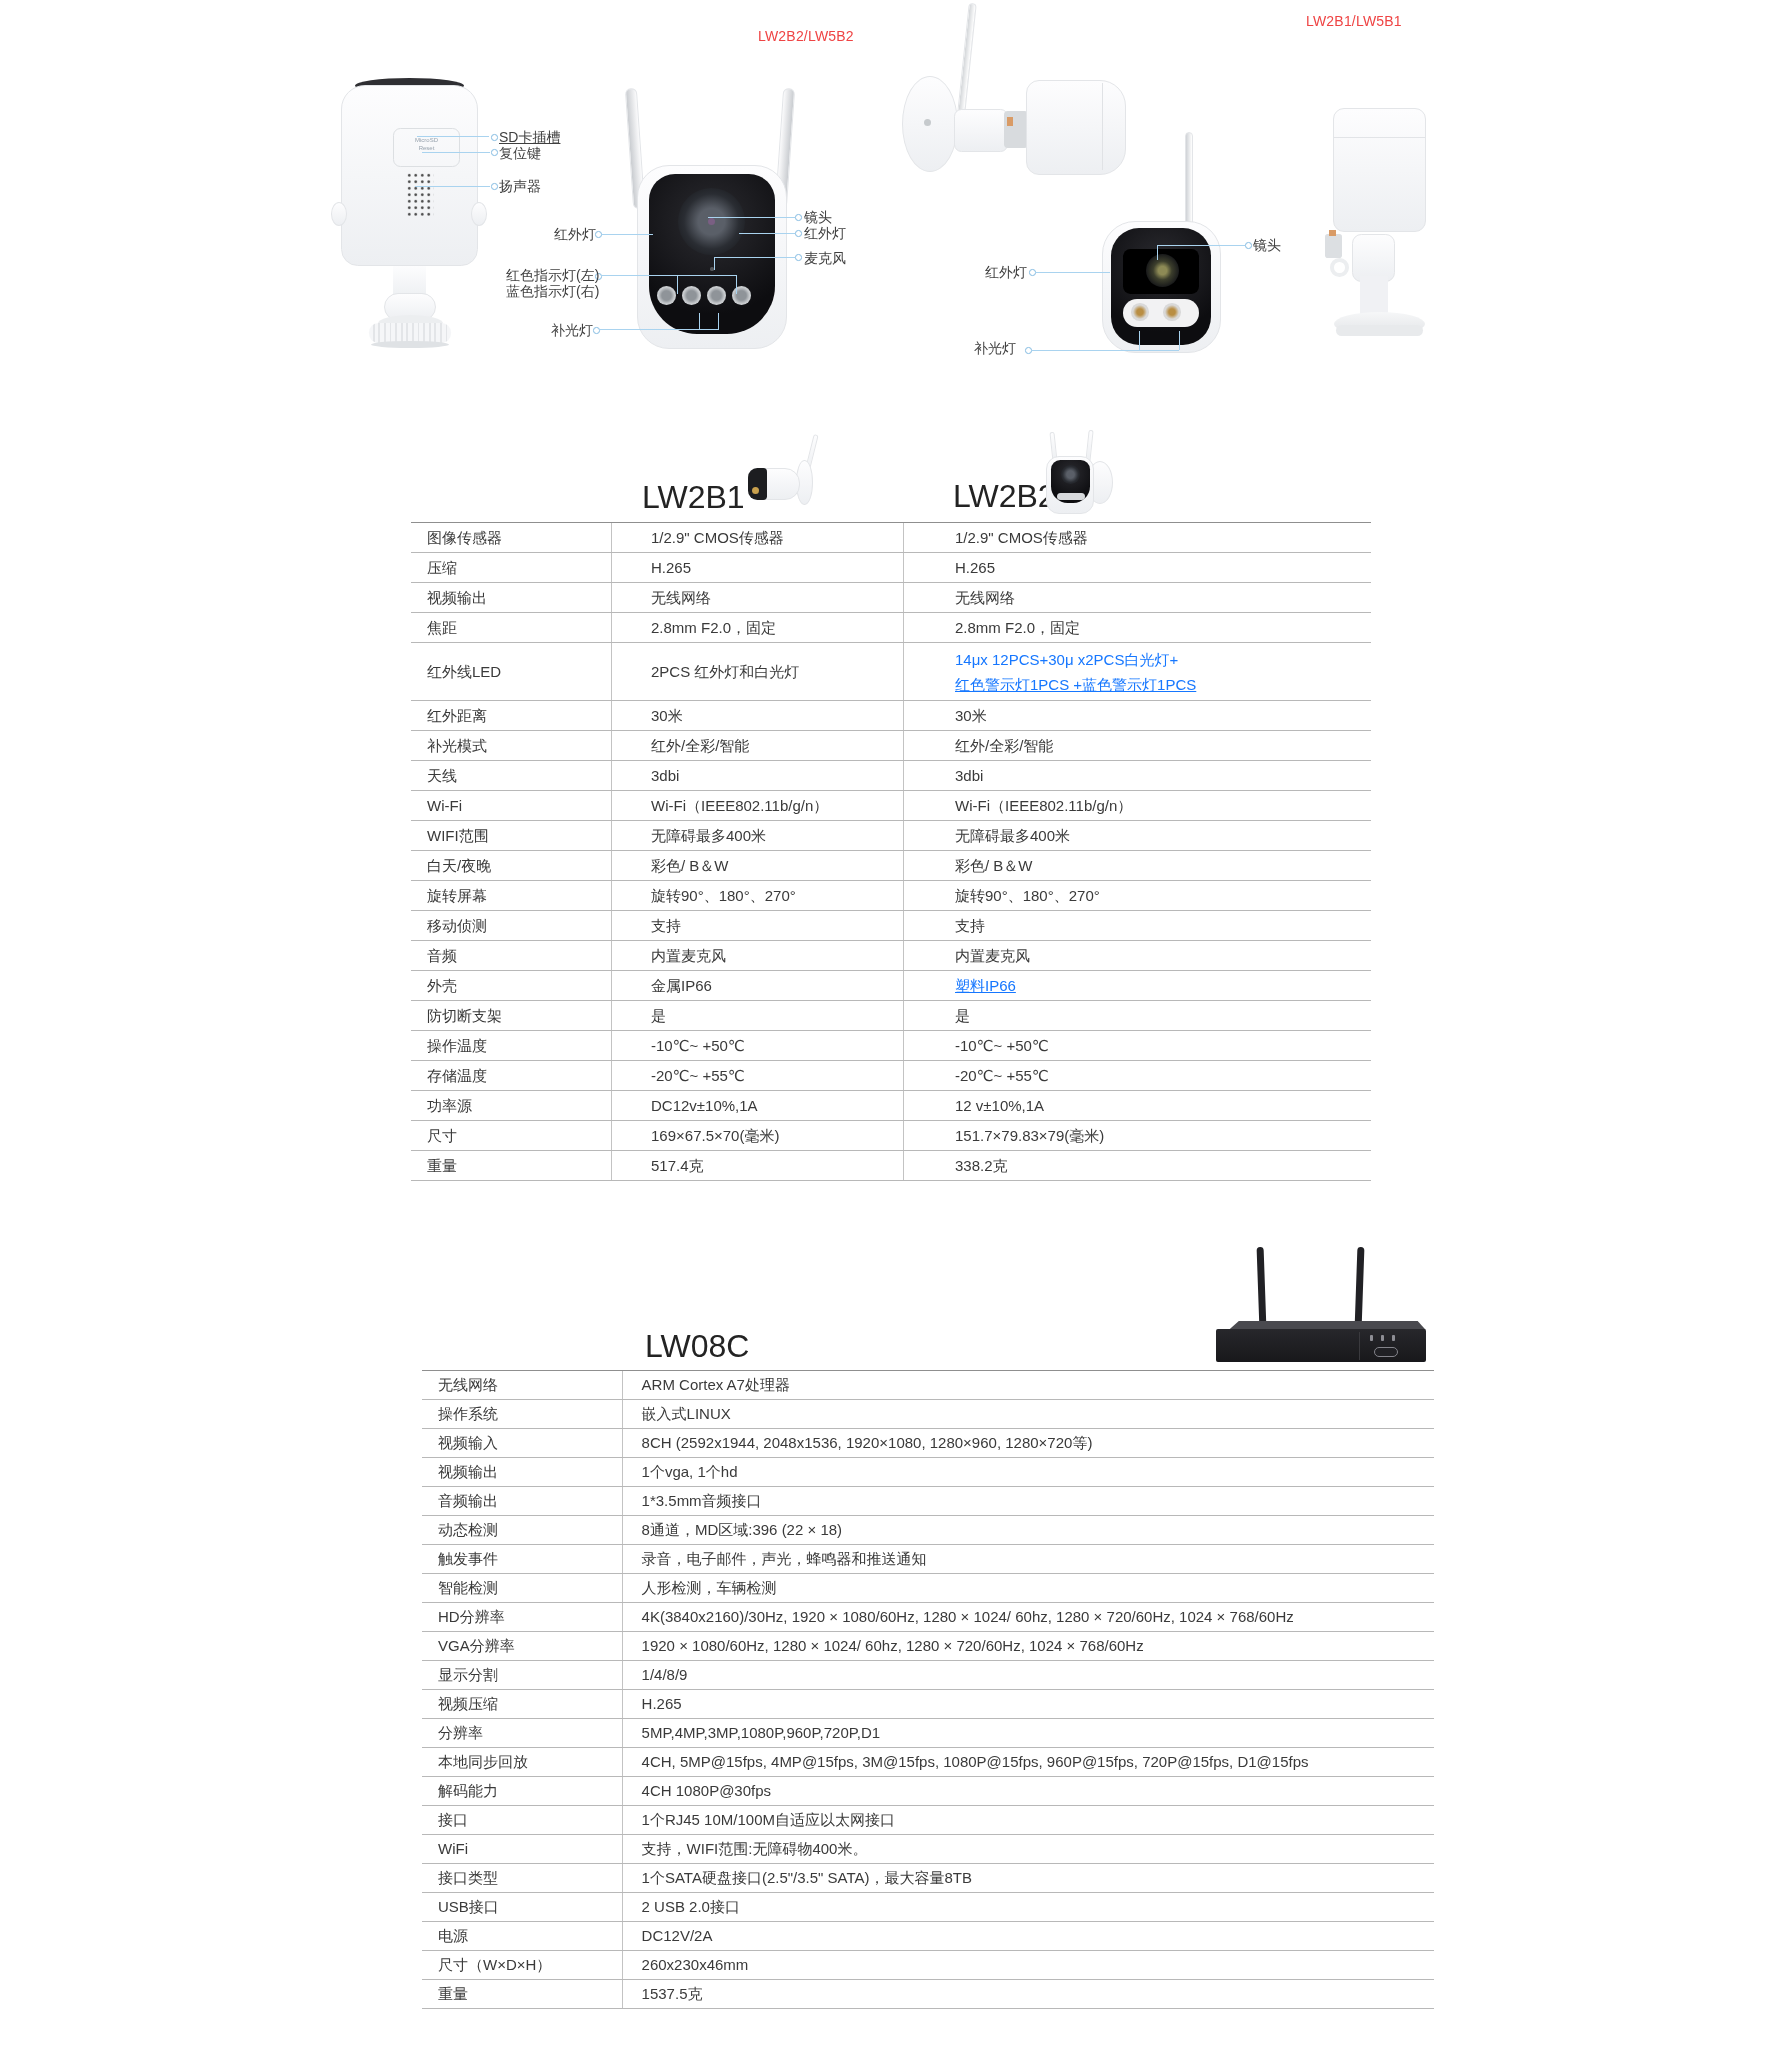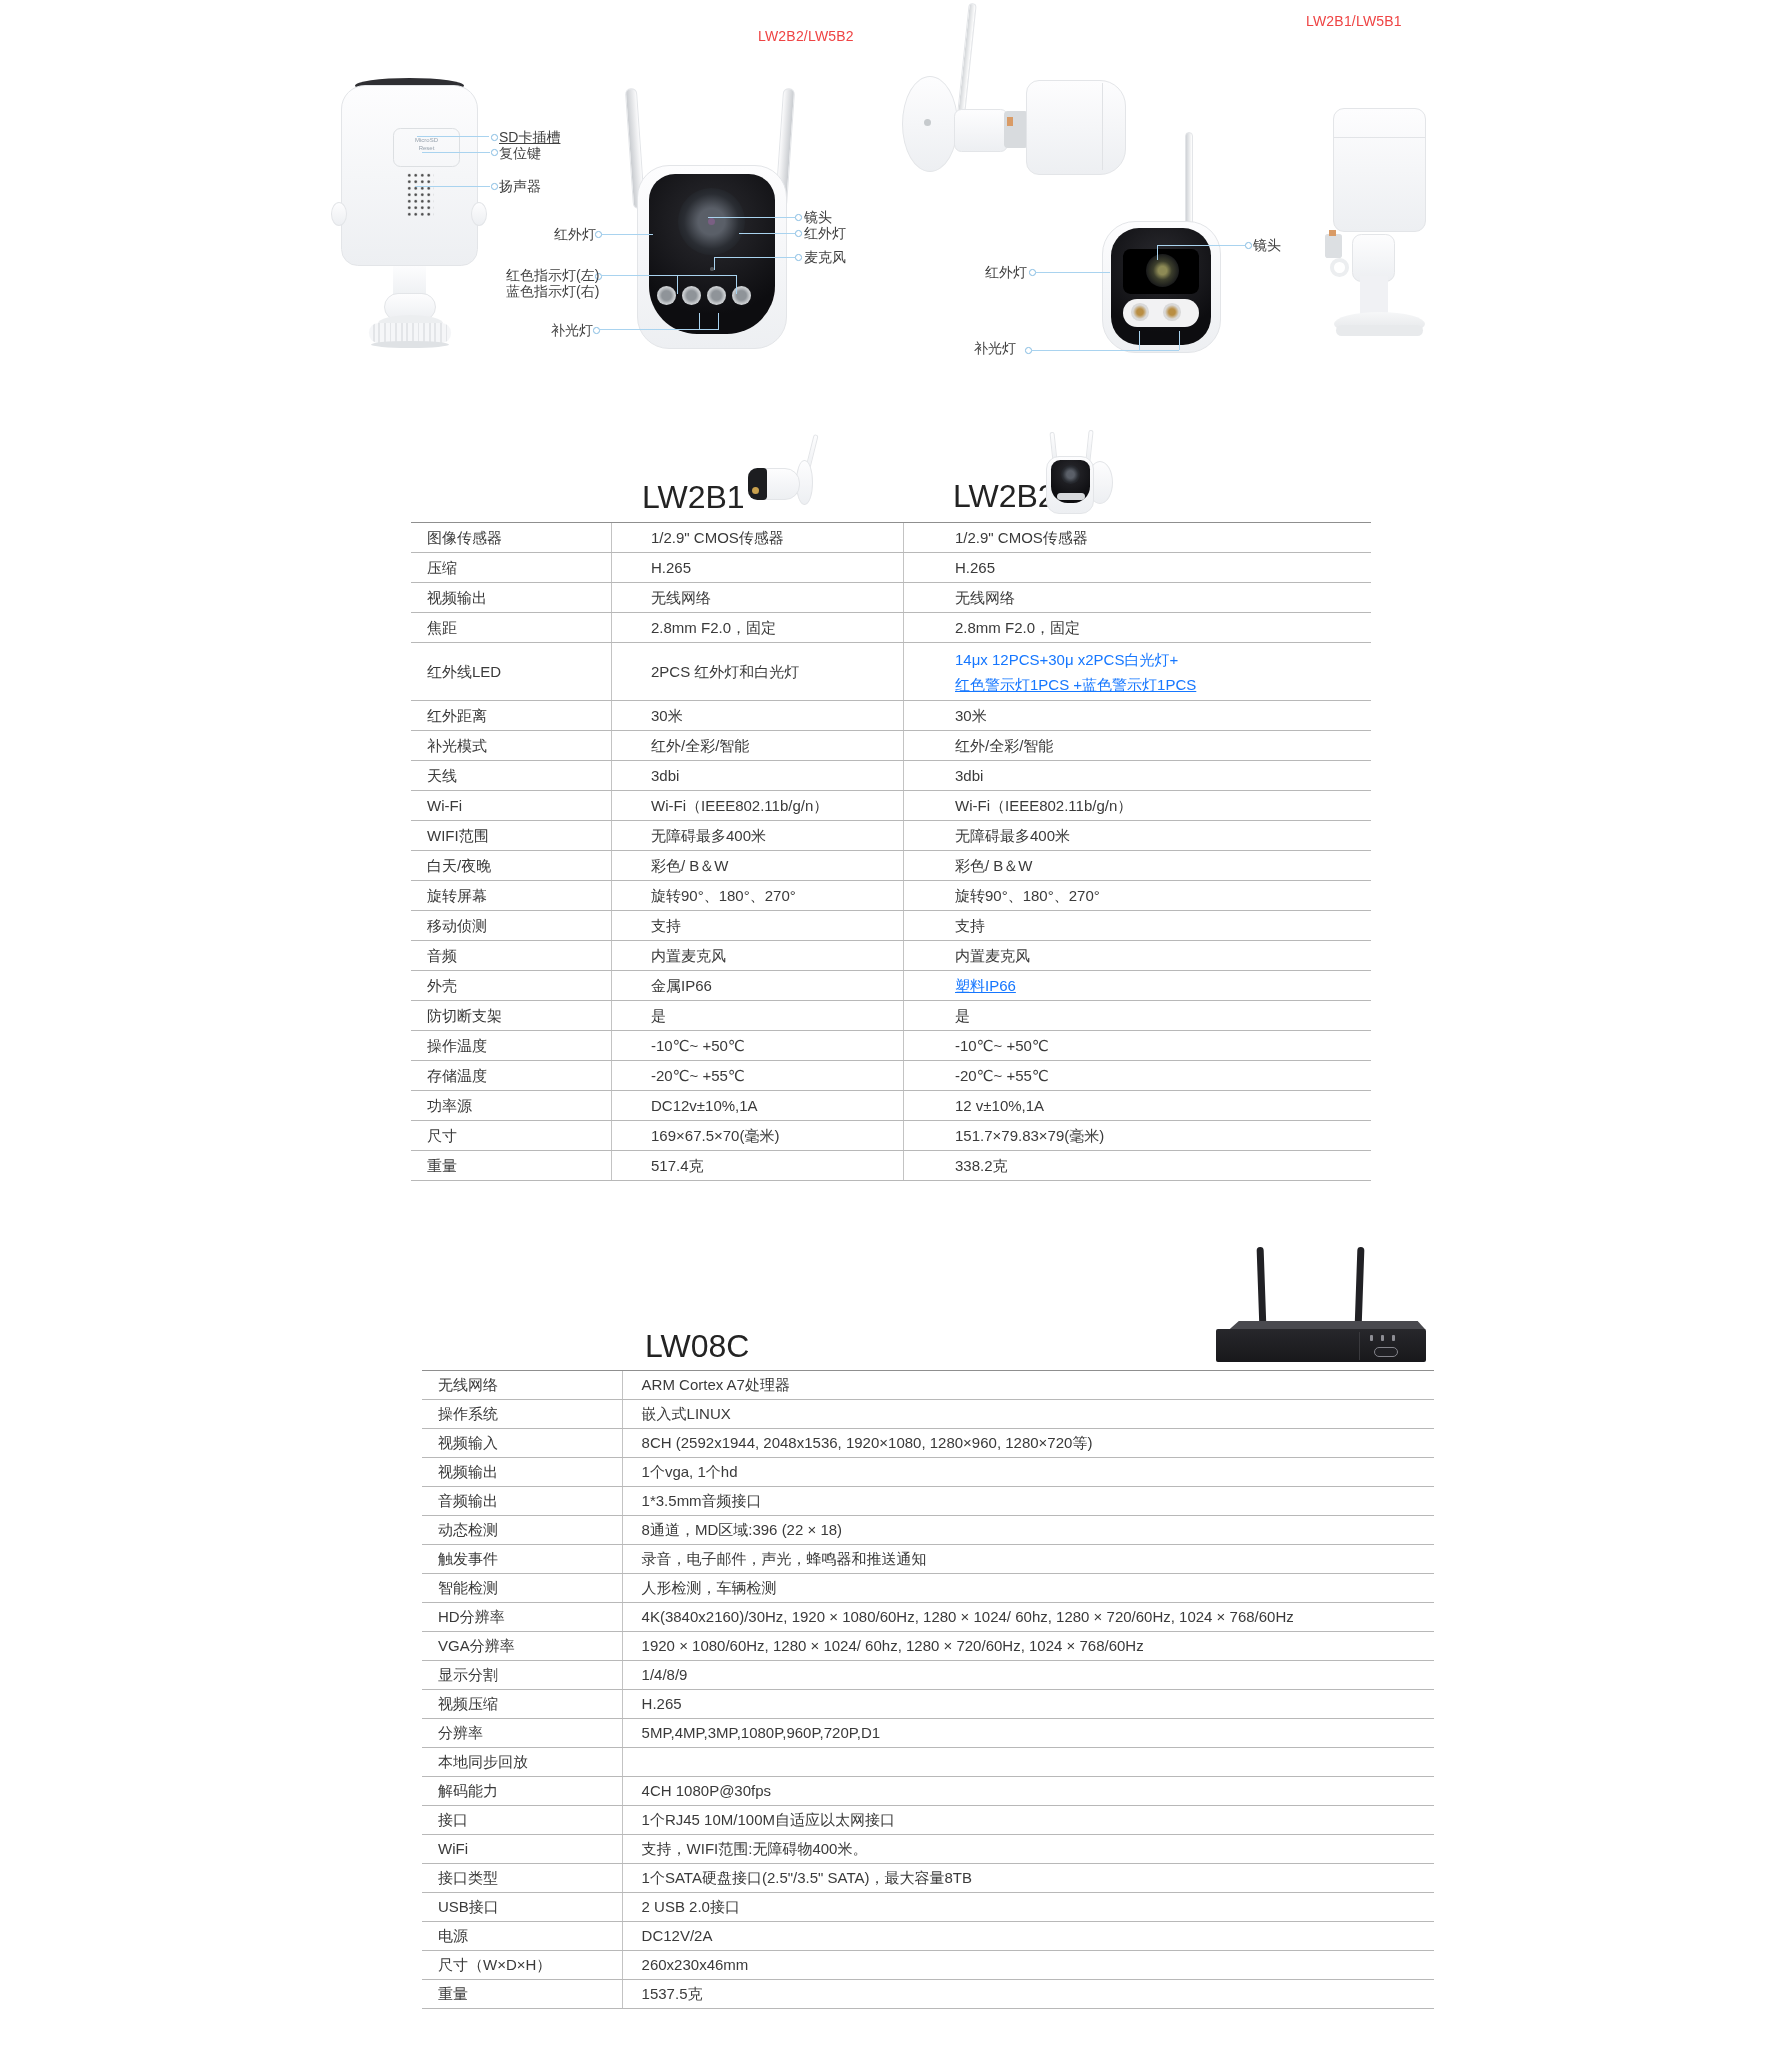--- a/index.html
+++ b/index.html
@@ -157,21 +157,21 @@
 
   <div class="callout" style="left:499px;top:129px;text-decoration:underline;">SD卡插槽</div>
   <div class="callout" style="left:499px;top:145px;">复位键</div>
   <div class="callout" style="left:499px;top:178px;">扬声器</div>
   <div class="callout" style="left:554px;top:226px;">红外灯</div>
   <div class="callout" style="left:506px;top:267px;">红色指示灯(左)</div>
   <div class="callout" style="left:506px;top:283px;">蓝色指示灯(右)</div>
   <div class="callout" style="left:551px;top:322px;">补光灯</div>
   <div class="callout" style="left:804px;top:209px;">镜头</div>
   <div class="callout" style="left:804px;top:225px;">红外灯</div>
-  <div class="callout" style="left:804px;top:250px;font-family:Liberation Mono, monospace;">麦克风</div>
+  <div class="callout" style="left:804px;top:250px;">麦克风</div>
   <div class="callout" style="left:985px;top:264px;">红外灯</div>
   <div class="callout" style="left:974px;top:340px;">补光灯</div>
   <div class="callout" style="left:1253px;top:237px;">镜头</div>
 </div>
 
 <div class="spec-table t1" style="left:0;top:0;">
   <div class="t-head" style="left:642px;top:479px;">LW2B1</div>
   <div class="t-head" style="left:953px;top:478px;">LW2B2</div>
 
   <div>
@@ -578,20 +578,23 @@
         </div>
     <div class="cell val">
           <span class="ln">5MP,4MP,3MP,1080P,960P,720P,D1</span>
         </div>
   </div>
 
   <div class="t-row">
     <div class="cell lab">
           <span class="ln">本地同步回放</span>
         </div>
+    <div class="cell val">
+          <span class="ln">4CH, 5MP@15fps, 4MP@15fps, 3M@15fps, 1080P@15fps, 960P@15fps, 720P@15fps, D1@15fps</span>
+        </div>
   </div>
 
   <div class="t-row">
     <div class="cell lab">
           <span class="ln">解码能力</span>
         </div>
     <div class="cell val">
           <span class="ln">4CH 1080P@30fps</span>
         </div>
   </div>

